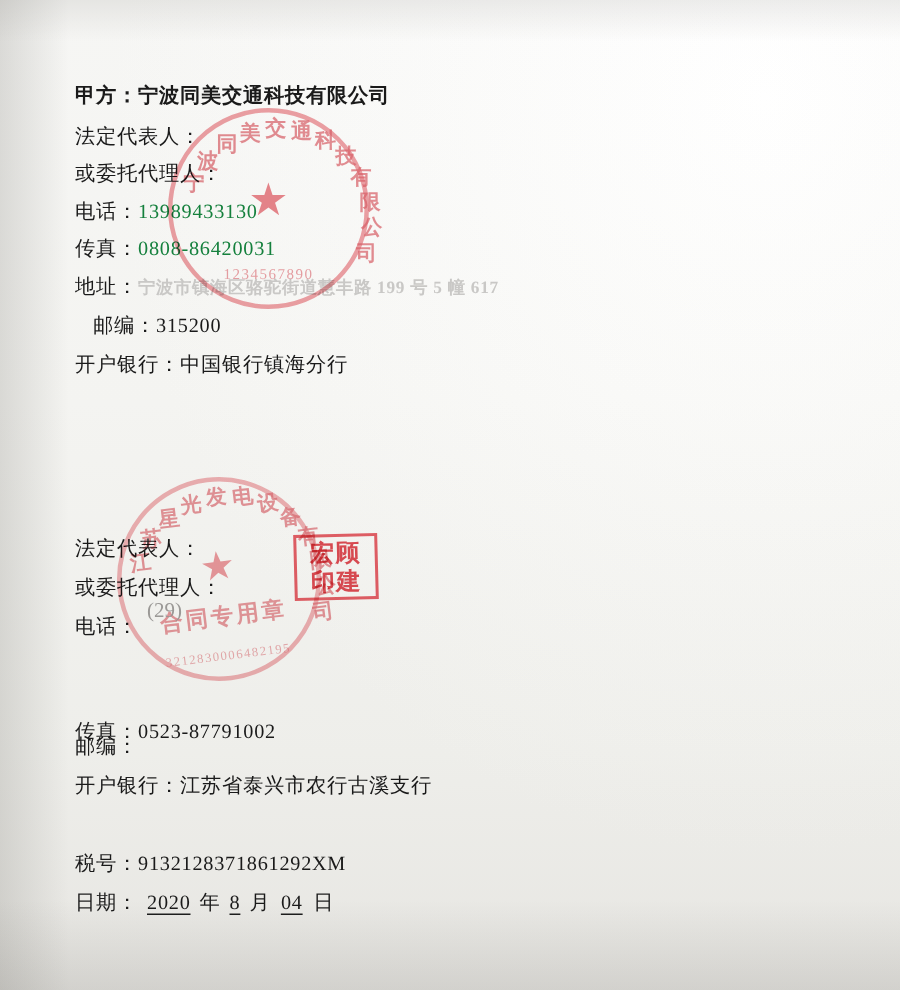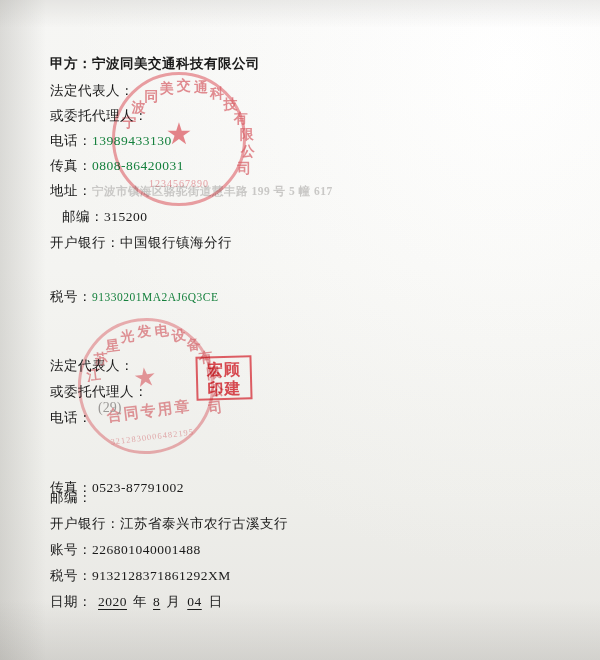--- a/index.html
+++ b/index.html
@@ -214,23 +214,20 @@
 
   <div class="line" style="left:62px; top:208px;">
     <span>邮编：</span><span>315200</span>
   </div>
 
   <div class="line" style="left:50px; top:234px;">
     <span>开户银行：</span><span>中国银行镇海分行</span>
   </div>
 
 
-  <div class="line" style="left:50px; top:288px;">
-    <span>税号：</span><span class="faded" style="font-size:11.5px;">91330201MA2AJ6Q3CE</span>
-  </div>
 
 
   <div class="line" style="left:50px; top:357px;">
     <span>法定代表人：</span><span></span>
   </div>
 
   <div class="line" style="left:50px; top:383px;">
     <span>或委托代理人：</span><span></span>
   </div>
 
@@ -244,23 +241,20 @@
 
 
   <div class="line" style="left:50px; top:489px;">
     <span>邮编：</span><span></span>
   </div>
 
   <div class="line" style="left:50px; top:515px;">
     <span>开户银行：</span><span>江苏省泰兴市农行古溪支行</span>
   </div>
 
-  <div class="line" style="left:50px; top:541px;">
-    <span>账号：</span><span>226801040001488</span>
-  </div>
 
   <div class="line" style="left:50px; top:567px;">
     <span>税号：</span><span>9132128371861292XM</span>
   </div>
 
   <div class="line" style="left:50px; top:593px;">
     <span>日期：</span><span class="u" style="padding:0 6px;">2020</span><span>年</span><span class="u" style="padding:0 6px;">8</span><span>月</span><span class="u" style="padding:0 7px;">04</span><span>日</span>
   </div>
 
   <div class="stamp stamp1">

